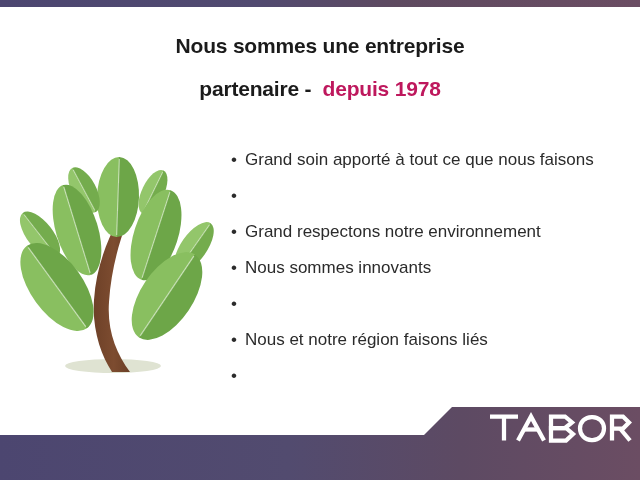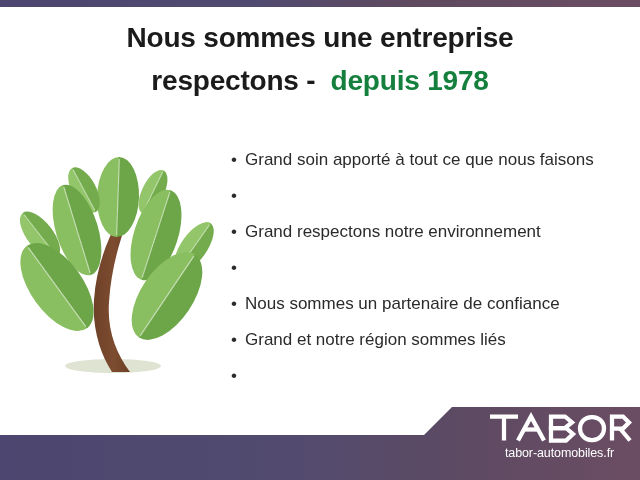--- a/index.html
+++ b/index.html
@@ -21,30 +21,30 @@
   #top-bar {
     position: absolute;
     left: 0; top: 0;
     width: 640px; height: 7px;
     background: linear-gradient(90deg, #4c4670 0%, #514a70 40%, #5e4a60 62%, #6b4d63 100%);
   }
 
   
   #headline {
     position: absolute;
-    left: 0; top: 16px;
+    left: 0; top: 24px;
     width: 640px;
     text-align: center;
-    font-size: 28px;
+    font-size: 21px;
     font-weight: bold;
     line-height: 43px;
     color: #1b1b1b;
     letter-spacing: -0.2px;
   }
-  #headline .accent { color: #15803d; }
+  #headline .accent { color: #be185d; }
   #headline .line { display: block; white-space: pre; }
 
   
   #bullets {
     position: absolute;
     left: 231px; top: 148px;
     width: 400px;
   }
   .bullet-row {
     display: flex;
@@ -92,21 +92,21 @@
 </style>
 </head>
 <body>
 
 <div id="slide">
 
   <div id="top-bar"></div>
 
   <div id="headline">
     <span class="line">Nous sommes une entreprise</span>
-    <span class="line"><span>respectons -  </span><span class="accent">depuis 1978</span></span>
+    <span class="line"><span>partenaire -  </span><span class="accent">depuis 1978</span></span>
   </div>
 
   <svg id="tree" viewBox="0 0 215 235">
     <defs>
       <linearGradient id="lfA" x1="0" y1="0" x2="1" y2="0">
         <stop offset="0%" stop-color="#89bf60"></stop>
           <stop offset="50%" stop-color="#89bf60"></stop>
         <stop offset="50%" stop-color="#6da648"></stop>
           <stop offset="100%" stop-color="#6da648"></stop>
       </linearGradient>
@@ -183,28 +183,28 @@
     </div>
     <div class="bullet-row">
       <span class="bullet-dot">•</span>
     </div>
     <div class="bullet-row">
       <span class="bullet-dot">•</span>
       <span class="bullet-text">Grand respectons notre environnement</span>
     </div>
     <div class="bullet-row">
       <span class="bullet-dot">•</span>
-    </div>
-    <div class="bullet-row">
-      <span class="bullet-dot">•</span>
-      <span class="bullet-text">Nous sommes un partenaire de confiance</span>
-    </div>
-    <div class="bullet-row">
-      <span class="bullet-dot">•</span>
-      <span class="bullet-text">Grand et notre région sommes liés</span>
+      <span class="bullet-text">Nous sommes innovants</span>
+    </div>
+    <div class="bullet-row">
+      <span class="bullet-dot">•</span>
+    </div>
+    <div class="bullet-row">
+      <span class="bullet-dot">•</span>
+      <span class="bullet-text">Nous et notre région faisons liés</span>
     </div>
     <div class="bullet-row">
       <span class="bullet-dot">•</span>
     </div>
   </div>
 
   <div id="footer">
     <svg width="640" height="82" viewBox="0 0 640 82">
       <defs>
         <linearGradient id="purpG" x1="0" y1="0" x2="1" y2="0">
@@ -228,17 +228,16 @@
 
           <path d="M128 8 H156 L170 20 L156 31 H128 Z"></path>
           <path d="M128 31 H158 L172 43 L158 56 H128 Z"></path>
 
           <rect x="186" y="9" width="48" height="46" rx="23"></rect>
 
           <path d="M250 56 V8 H272 L284 20 L272 32 H250"></path>
           <path d="M266 32 L286 56"></path>
         </g>
       </svg>
-      <span id="logo-url">tabor-automobiles.fr</span>
     </div>
   </div>
 
 </div>
 
 </body></html>

